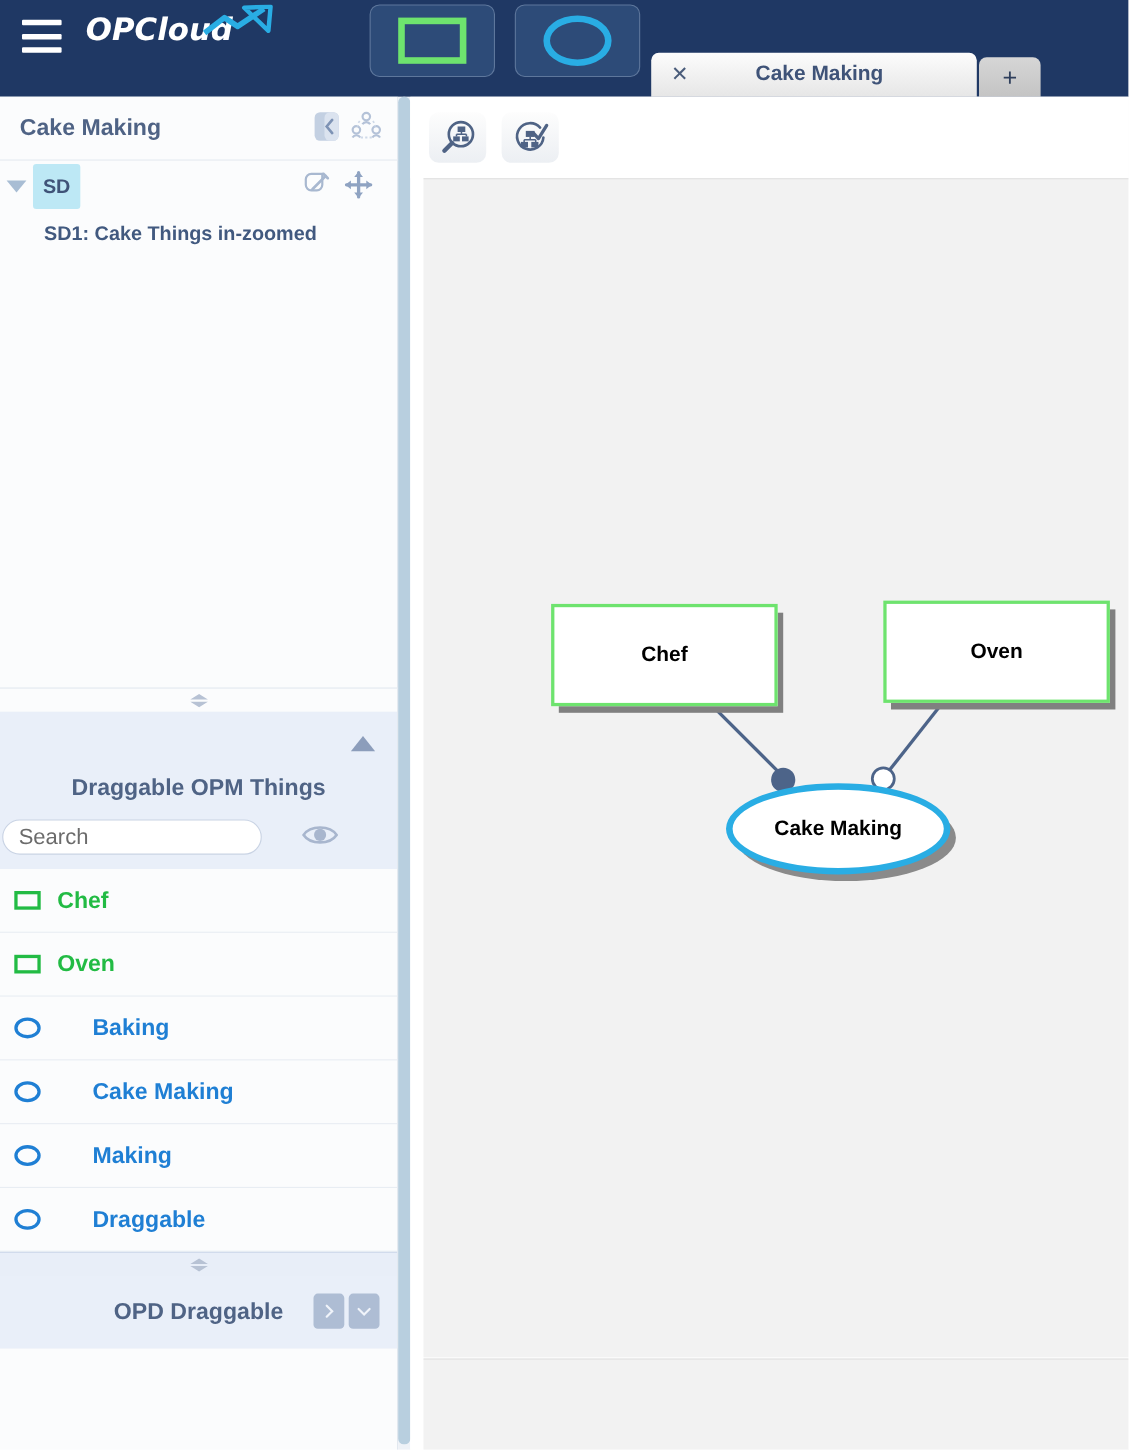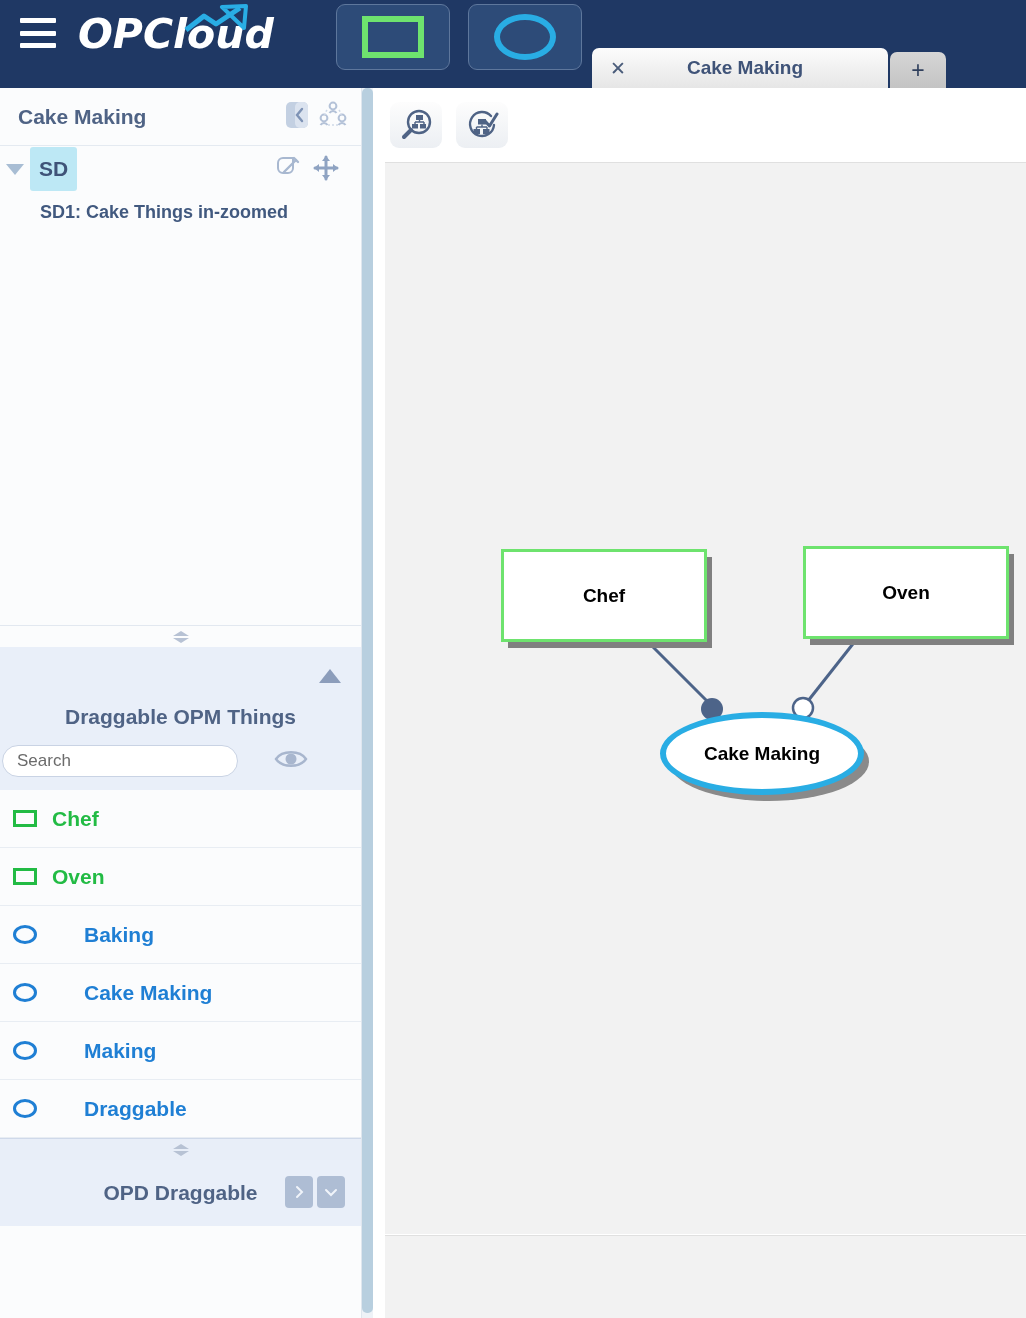--- a/index.html
+++ b/index.html
@@ -17,21 +17,21 @@
   }
   .hamburger {
     position: absolute; left: 20px; top: 18px; width: 36px; height: 30px;
     display: flex; flex-direction: column; justify-content: space-between;
     cursor: pointer;
   }
   .hamburger span { display: block; height: 5px; background: #fff; border-radius: 1px; }
   .logo {
     position: absolute; left: 78px; top: 10px;
     font-family: "DejaVu Sans", sans-serif;
-    font-size: 41px; font-weight: bold; font-style: italic;
+    font-size: 28px; font-weight: bold; font-style: italic;
     color: #ffffff; letter-spacing: 0px;
   }
   .logo-arrow { position: absolute; left: 182px; top: 4px; width: 80px; height: 34px; }
 
   .tool-btn {
     position: absolute; top: 4px; width: 114px; height: 66px;
     background: #2d4b78; border: 1px solid #5e779c; border-radius: 9px;
     display: flex; align-items: center; justify-content: center; cursor: pointer;
   }
   #tool-object { left: 336px; }
@@ -75,21 +75,21 @@
   .sb-head-icons { position: absolute; right: 14px; top: 13px; display: flex; gap: 10px; align-items: center; }
   .ic-btn { cursor: pointer; display: flex; align-items: center; justify-content: center; }
 
   .tree-row { position: relative; height: 46px; display: flex; align-items: center; }
   .caret {
     width: 0; height: 0; margin-left: 6px; margin-right: 6px;
     border-left: 9px solid transparent; border-right: 9px solid transparent;
     border-top: 11px solid #a8bdd4; cursor: pointer;
   }
   .sd-badge {
-    background: #bde8f5; color: #3f5378; font-size: 21px; font-weight: bold;
+    background: #bde8f5; color: #3f5378; font-size: 18px; font-weight: bold;
     padding: 10px 9px; border-radius: 3px; cursor: pointer;
   }
   .tree-row-icons { position: absolute; right: 22px; top: 9px; display: flex; gap: 12px; }
   .tree-child {
     font-size: 18px; font-weight: bold; color: #41597f;
     padding: 10px 0 0 40px; cursor: pointer;
   }
 
   .sb-spacer { height: 402px; }
 
@@ -105,21 +105,21 @@
     border-left: 11px solid transparent; border-right: 11px solid transparent;
     border-bottom: 14px solid #8c9dbb; cursor: pointer;
   }
   .dragpanel-title {
     text-align: center; font-size: 21px; font-weight: bold;
     color: #4f6385; padding-top: 58px;
   }
   .search-row { display: flex; align-items: center; padding: 16px 0 0 2px; }
   .search-input {
     width: 236px; height: 32px; border: 1px solid #c9d3e4; border-radius: 16px;
-    background: #fff; padding: 0 14px; font-size: 17px; color: #555;
+    background: #fff; padding: 0 14px; font-size: 20px; color: #555;
     font-family: "Liberation Sans", sans-serif; outline: none;
   }
   .search-input::placeholder { color: #6b6b6b; }
   .eye-btn { margin-left: 36px; cursor: pointer; }
 
   .things-list { background: #fbfcfd; }
   .thing-item {
     height: 58px; display: flex; align-items: center;
     border-bottom: 1px solid #e8edf3; cursor: pointer; padding-left: 12px;
   }

